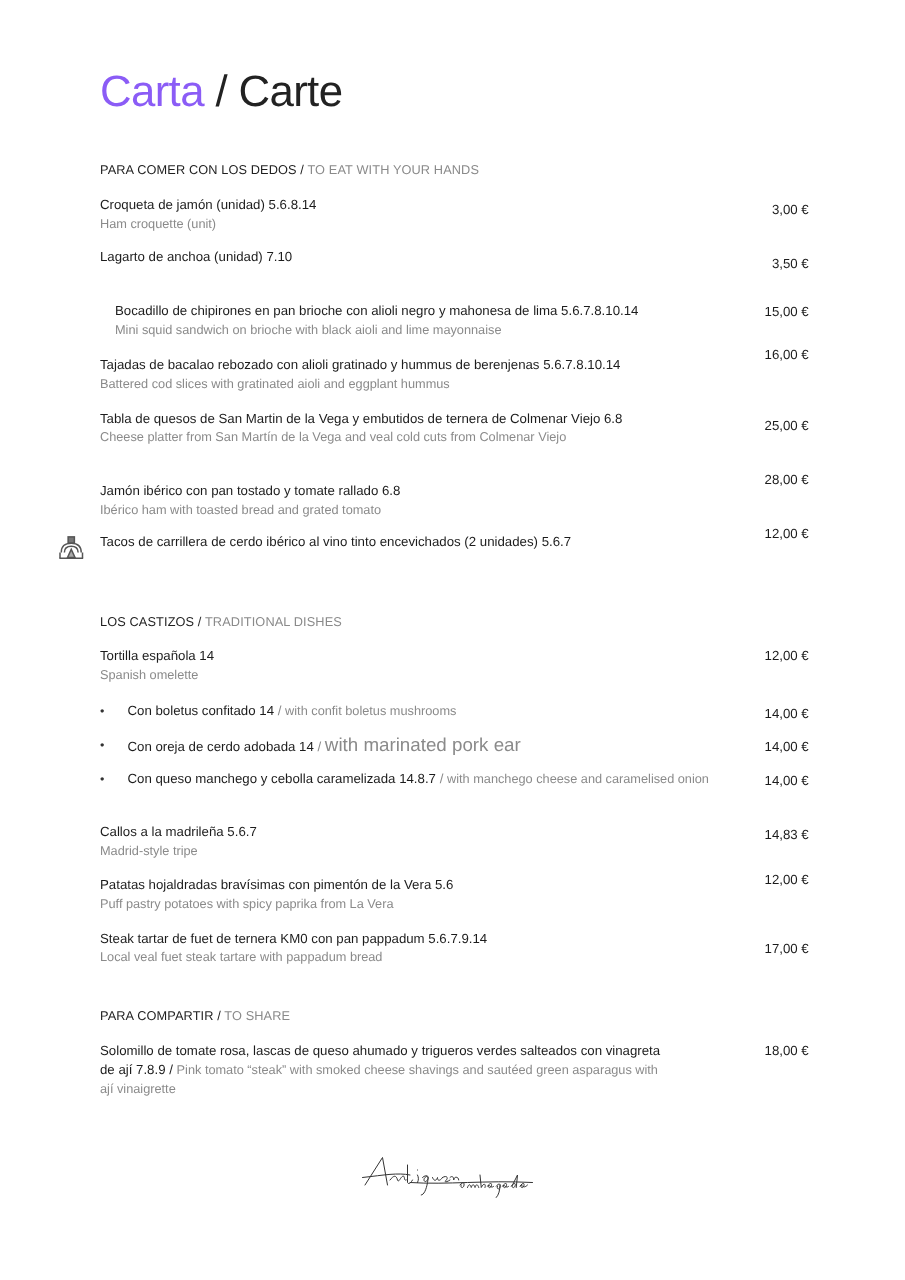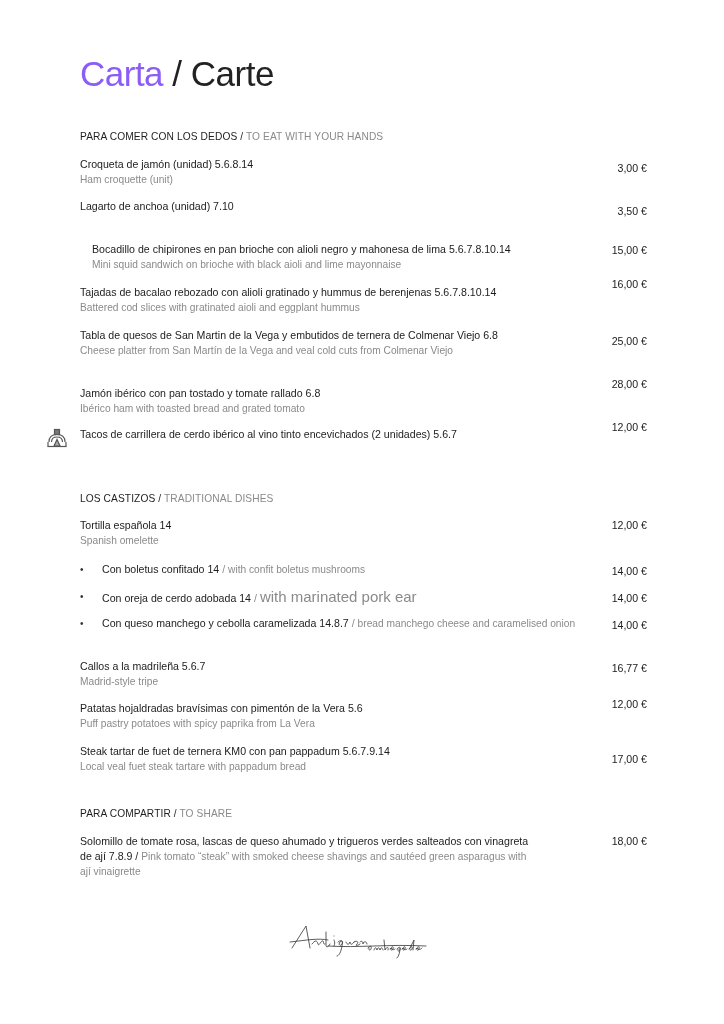--- a/index.html
+++ b/index.html
@@ -98,29 +98,29 @@
 <div class="price" style="top:564px;">14,00 €</div>
 
 <div class="sub-item" style="top:589px;">
   <span class="bullet">•</span>
   <div class="text"><span>Con oreja de cerdo adobada 14</span><span style="color:#8a8a8a"> / </span><span style="color:#8a8a8a; font-size:15px;">with marinated pork ear</span></div>
 </div>
 <div class="price" style="top:591px;">14,00 €</div>
 
 <div class="sub-item" style="top:616px;">
   <span class="bullet">•</span>
-  <div class="text"><span>Con queso manchego y cebolla caramelizada 14.8.7</span><span style="color:#8a8a8a"> / </span><span style="color:#8a8a8a; font-size:10.2px;">bread manchego cheese and caramelised onion</span></div>
+  <div class="text"><span>Con queso manchego y cebolla caramelizada 14.8.7</span><span style="color:#8a8a8a"> / </span><span style="color:#8a8a8a; font-size:10.2px;">with manchego cheese and caramelised onion</span></div>
 </div>
 <div class="price" style="top:618px;">14,00 €</div>
 
 <div class="item" style="top:659px;">
   <div class="es">Callos a la madrileña 5.6.7</div>
   <div class="en">Madrid-style tripe</div>
 </div>
-<div class="price" style="top:661px;">16,77 €</div>
+<div class="price" style="top:661px;">14,83 €</div>
 
 <div class="item" style="top:701px;">
   <div class="es">Patatas hojaldradas bravísimas con pimentón de la Vera 5.6</div>
   <div class="en">Puff pastry potatoes with spicy paprika from La Vera</div>
 </div>
 <div class="price" style="top:697px;">12,00 €</div>
 
 <div class="item" style="top:744px;">
   <div class="es">Steak tartar de fuet de ternera KM0 con pan pappadum 5.6.7.9.14</div>
   <div class="en">Local veal fuet steak tartare with pappadum bread</div>

